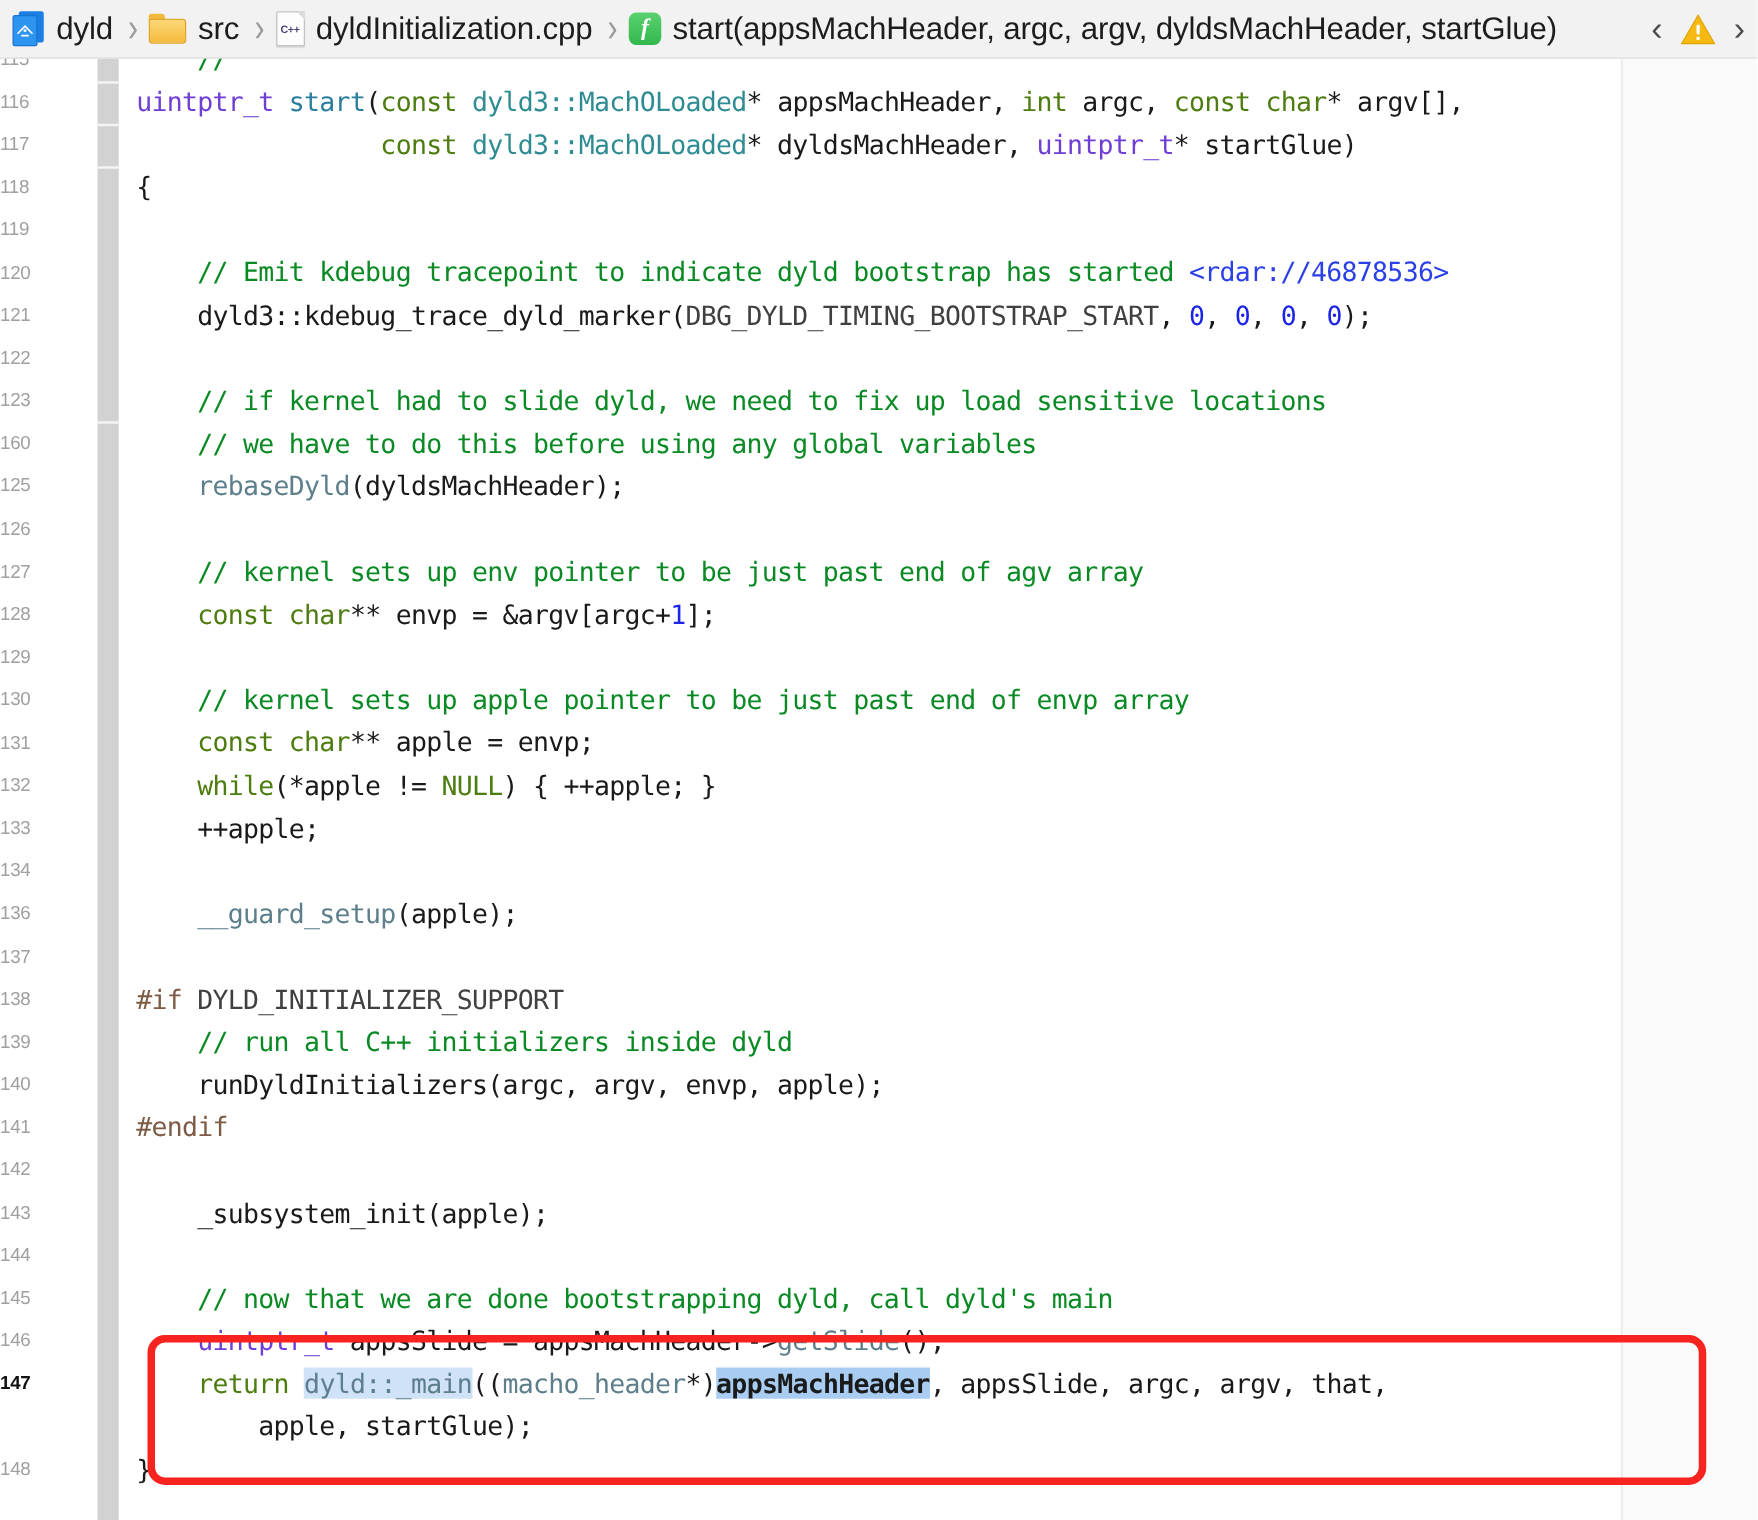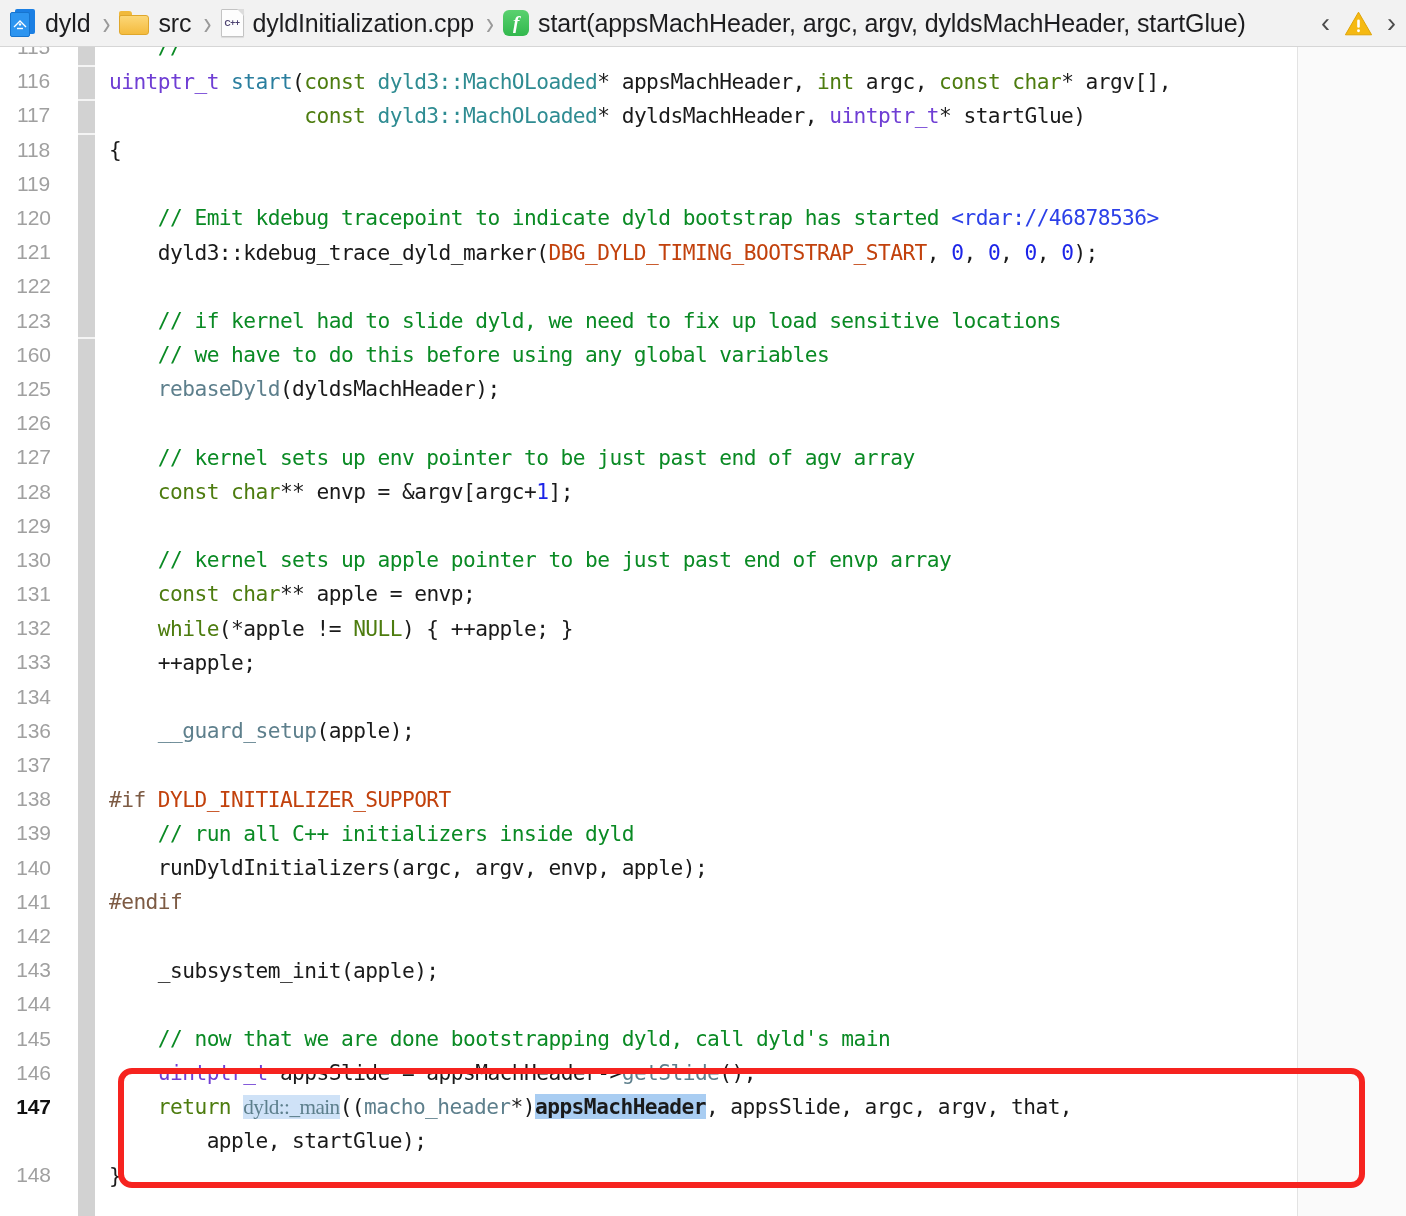--- a/index.html
+++ b/index.html
@@ -157,24 +157,24 @@
   }
   .row {
     position: relative;
     height: 34.2px;
     display: flex;
     align-items: center;
   }
   .lineno {
     width: 70px;
     flex: 0 0 70px;
-    text-align: center;
+    text-align: left;
     padding-right: 3px;
     font-family: "Liberation Sans", sans-serif;
-    font-size: 21px;
+    font-size: 15px;
     color: #a0a0a0;
     letter-spacing: -0.2px;
     user-select: none;
   }
   .row.current .lineno { color: #111111; font-weight: 700; }
   .src {
     flex: 1 1 auto;
     margin-left: 39px;
     font-family: "DejaVu Sans Mono", monospace;
     font-size: 21.2px;
@@ -187,22 +187,22 @@
   
   .k   { color: #4d7c0f; }              
   .ty  { color: #6f3ed4; }              
   .cls { color: #2f8c92; }              
   .fn  { color: #2a7e9e; }              
   .cal { color: #5d7f8c; }              
   .cmt { color: #0a8a24; }              
   .lnk { color: #2c40e8; text-decoration: none; }  
   .num { color: #1c24e8; }              
   .pp  { color: #7d5b44; text-align: center; }              
-  .mac { color: #c2410c; }              
-  .hl1 { background: #cfe2f7; font-family: Liberation Serif, serif; }         
+  .mac { color: #404040; }              
+  .hl1 { background: #cfe2f7; }         
   .hl2 { background: #a9cdf2; font-weight: 700; }  
 
   
   #red-box {
     position: absolute;
     left: 118px;
     top: 1021px;
     width: 1247px;
     height: 120px;
     border: 6px solid #f6231f;

